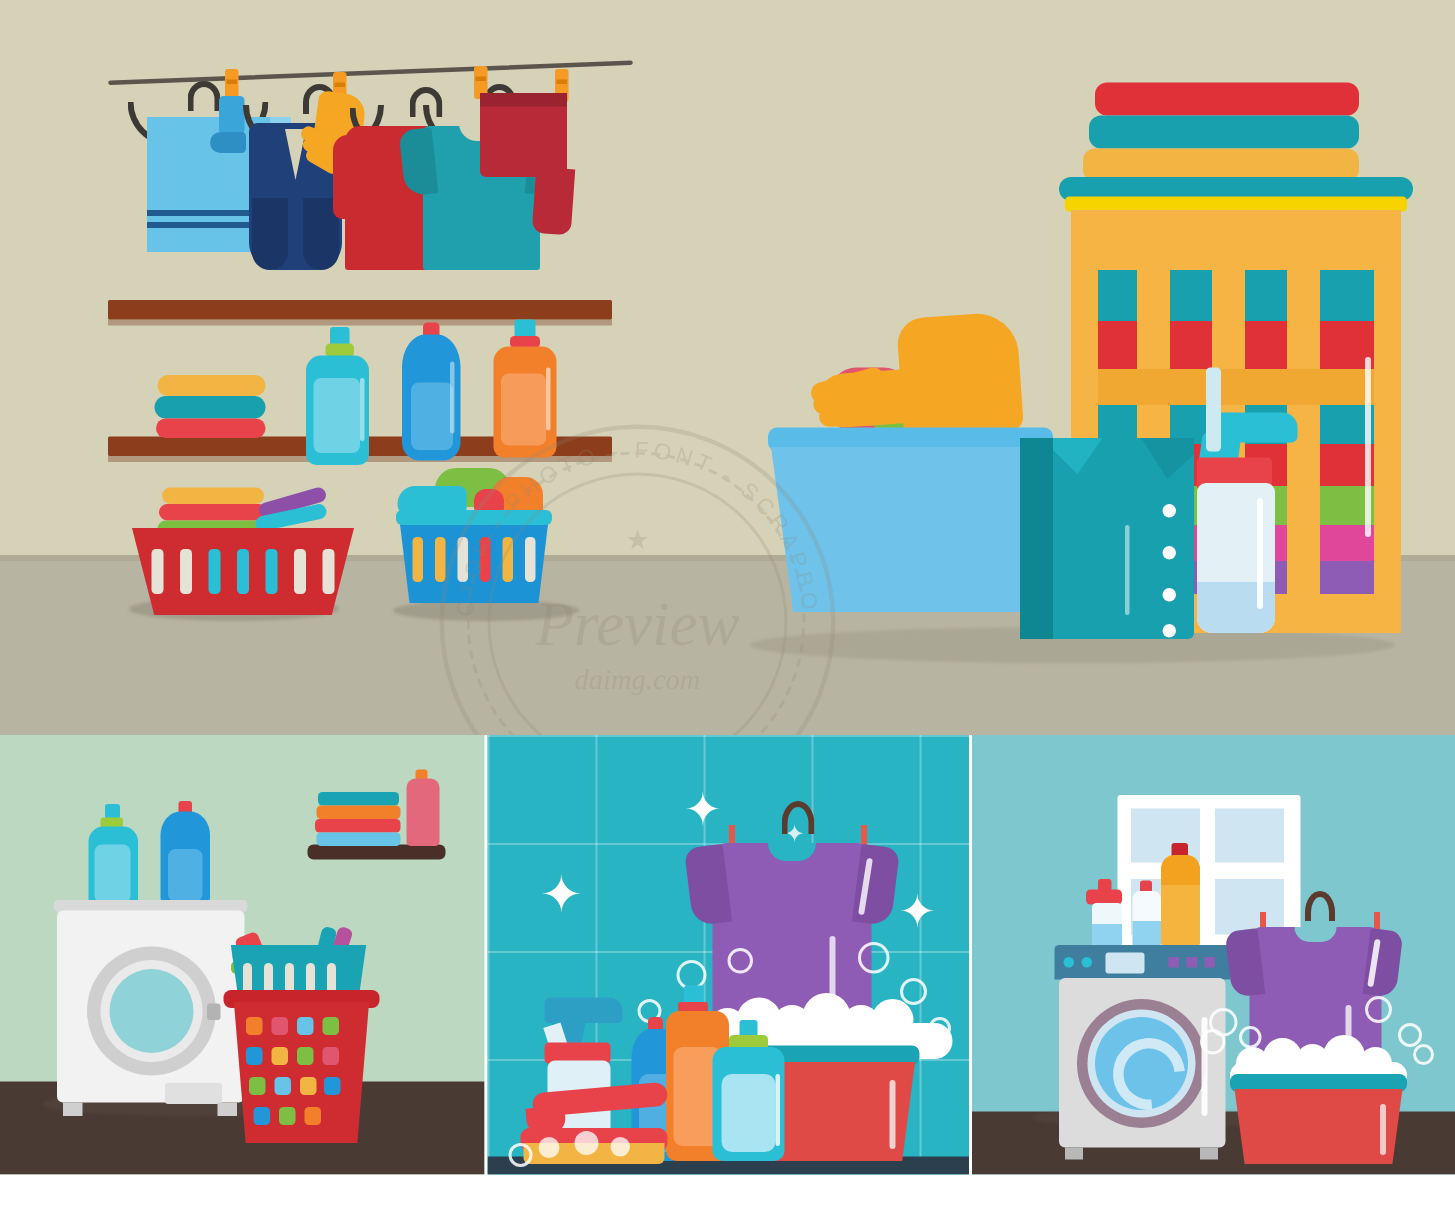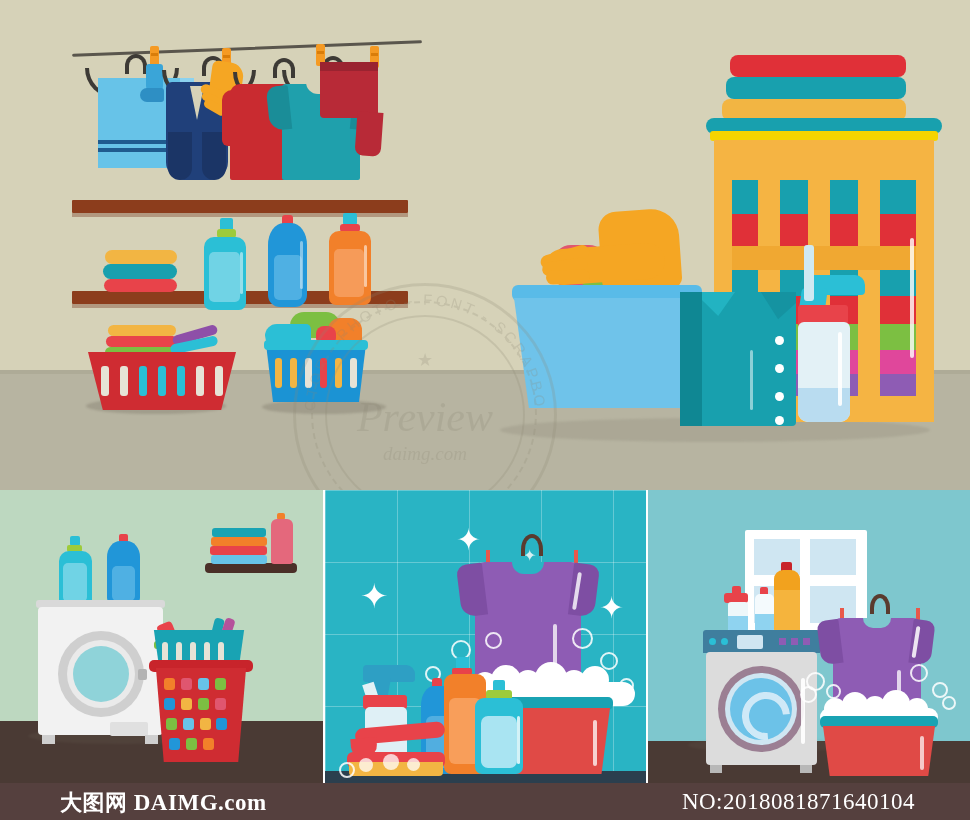--- a/index.html
+++ b/index.html
@@ -492,21 +492,14 @@
       <div class="bub" style="left:262px;top:174px;width:14px;height:14px;"></div>
       <div class="bub" style="left:284px;top:192px;width:12px;height:12px;"></div>
       <div class="bub" style="left:152px;top:196px;width:13px;height:13px;"></div>
       <div class="bub" style="left:294px;top:206px;width:10px;height:10px;"></div>
       <div style="position:absolute;left:172px;top:226px;width:118px;height:12px;background:#19a3b3;border-radius:5px;"></div>
       <div style="position:absolute;left:175px;top:236px;width:112px;height:50px;background:#e04a46;clip-path:polygon(0 0,100% 0,94% 100%,6% 100%);border-radius:0 0 7px 7px;"></div>
       <div class="shine" style="left:272px;top:246px;width:4px;height:34px;opacity:.7;"></div>
     </div>
   </div>
 
-  <div class="footer">
-    <div class="foot-left">
-      <span class="foot-cn">大图网</span>
-      <span>DAIMG.com</span>
-    </div>
-    <div class="foot-right">NO:2018081871640104</div>
-  </div>
 
 </div>
 
 </body></html>

